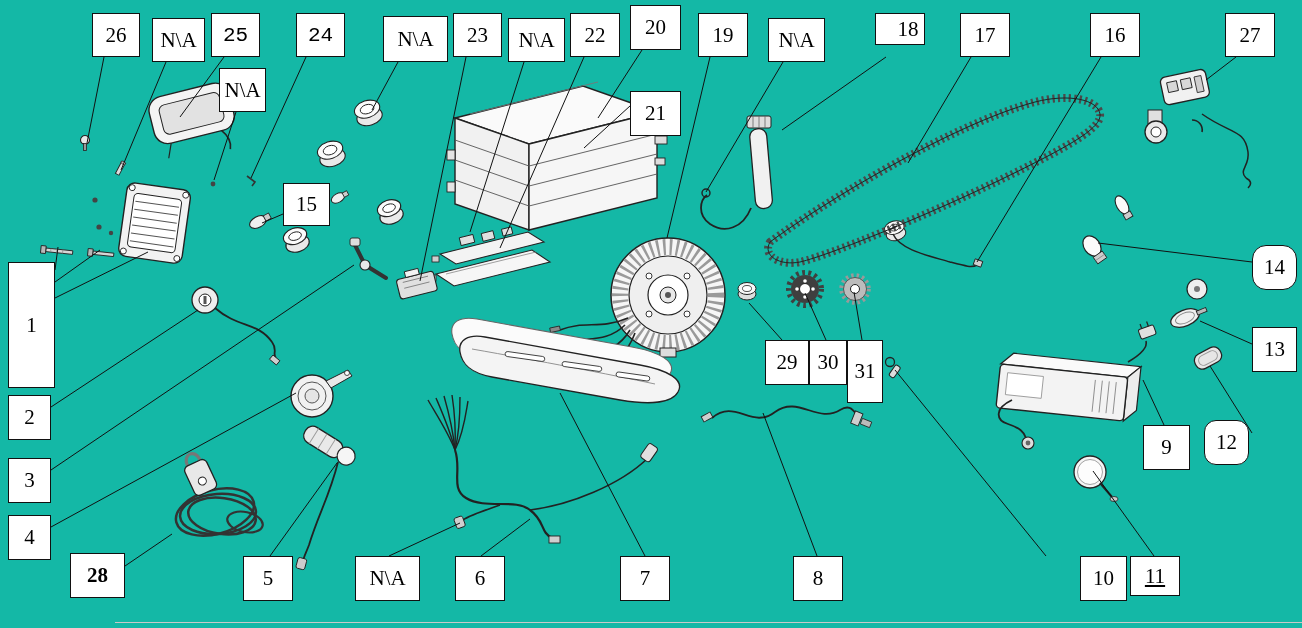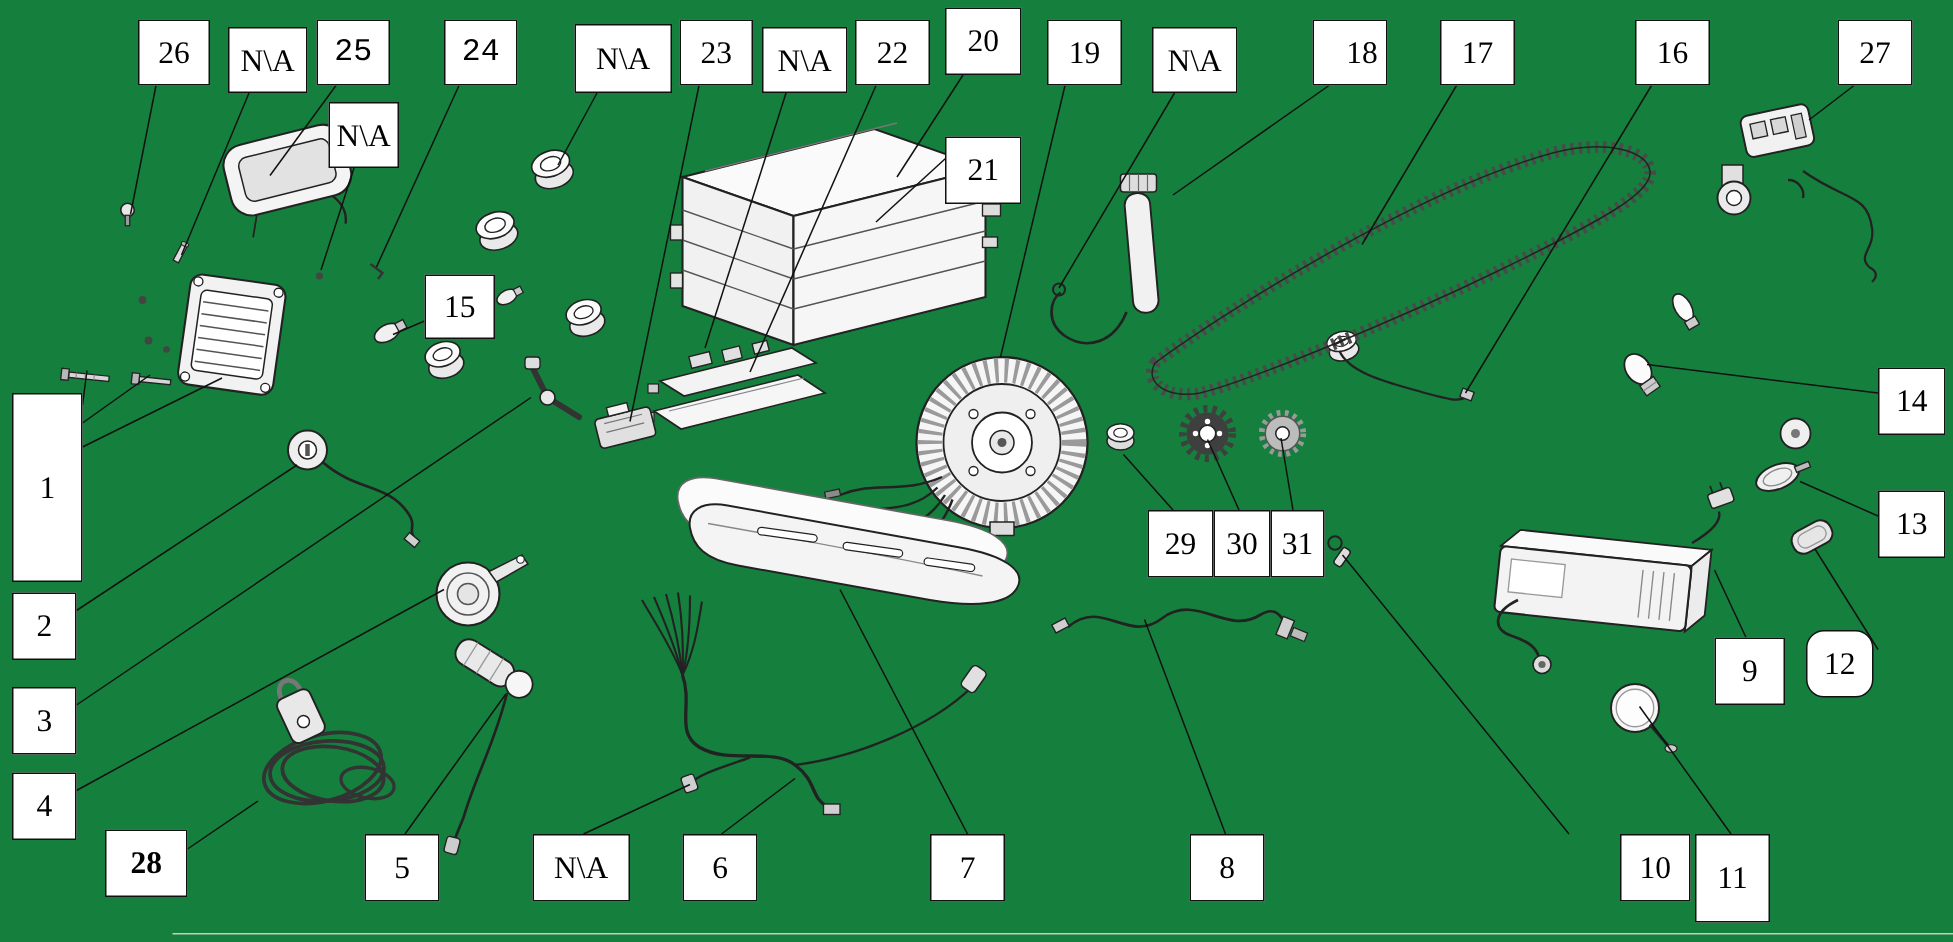--- a/index.html
+++ b/index.html
@@ -1,16 +1,16 @@
 <!DOCTYPE html>
 <html><head>
 <meta charset="utf-8">
 <style>
   html,body{margin:0;padding:0;background:#ffffff;}
-  #stage{position:relative;width:1302px;height:628px;background:#15803d;overflow:hidden;
+  #stage{position:relative;width:1302px;height:628px;background:#14b8a6;overflow:hidden;
          font-family:"Liberation Serif", serif;}
   svg.layer{position:absolute;left:0;top:0;}
   #leader-layer line{stroke:#111;stroke-width:1;}
   .callout{position:absolute;box-sizing:border-box;border:1.6px solid #111;background:#fff;
            display:flex;align-items:center;justify-content:center;
            font-size:21px;color:#000;line-height:1;white-space:nowrap;}
   #page-edge-line{position:absolute;left:115px;top:622px;width:1187px;height:1px;background:#c9c9c9;}
 </style>
 </head>
 <body>
@@ -425,40 +425,40 @@
       <div class="callout" style="left: 219px; top: 68px; width: 47px; height: 44px;">N\A</div>
       <div class="callout" style="left: 296px; top: 13px; width: 49px; height: 44px; font-family: Liberation Mono, monospace;">24</div>
       <div class="callout" style="left: 383px; top: 16px; width: 65px; height: 46px;">N\A</div>
       <div class="callout" style="left: 453px; top: 13px; width: 49px; height: 44px;">23</div>
       <div class="callout" style="left: 508px; top: 18px; width: 57px; height: 44px;">N\A</div>
       <div class="callout" style="left: 570px; top: 13px; width: 50px; height: 44px;">22</div>
       <div class="callout" style="left: 630px; top: 5px; width: 51px; height: 45px;">20</div>
       <div class="callout" style="left: 630px; top: 50px; width: 51px; height: 45px; margin-top: 41px;">21</div>
       <div class="callout" style="left: 698px; top: 13px; width: 50px; height: 44px;">19</div>
       <div class="callout" style="left: 768px; top: 18px; width: 57px; height: 44px;">N\A</div>
-      <div class="callout" style="left: 875px; top: 13px; width: 50px; height: 44px; padding-left: 16px;">18</div>
+      <div class="callout" style="left: 875px; top: 13px; width: 50px; height: 32px; padding-left: 16px;">18</div>
       <div class="callout" style="left: 960px; top: 13px; width: 50px; height: 44px;">17</div>
       <div class="callout" style="left: 1090px; top: 13px; width: 50px; height: 44px;">16</div>
       <div class="callout" style="left: 1225px; top: 13px; width: 50px; height: 44px;">27</div>
       <div class="callout" style="left: 283px; top: 183px; width: 47px; height: 43px;">15</div>
       <div class="callout" style="left: 8px; top: 262px; width: 47px; height: 126px;">1</div>
       <div class="callout" style="left: 8px; top: 395px; width: 43px; height: 45px;">2</div>
       <div class="callout" style="left: 8px; top: 458px; width: 43px; height: 45px;">3</div>
       <div class="callout" style="left: 8px; top: 515px; width: 43px; height: 45px;">4</div>
       <div class="callout" style="left: 70px; top: 553px; width: 55px; height: 45px; font-weight: bold;">28</div>
       <div class="callout" style="left: 243px; top: 556px; width: 50px; height: 45px;">5</div>
       <div class="callout" style="left: 355px; top: 556px; width: 65px; height: 45px;">N\A</div>
       <div class="callout" style="left: 455px; top: 556px; width: 50px; height: 45px;">6</div>
       <div class="callout" style="left: 620px; top: 556px; width: 50px; height: 45px;">7</div>
       <div class="callout" style="left: 793px; top: 556px; width: 50px; height: 45px;">8</div>
       <div class="callout" style="left: 765px; top: 340px; width: 44px; height: 45px;">29</div>
       <div class="callout" style="left: 809px; top: 340px; width: 38px; height: 45px;">30</div>
-      <div class="callout" style="left: 847px; top: 340px; width: 36px; height: 45px;">31</div>
-      <div class="callout" style="left: 1252px; top: 245px; width: 45px; height: 45px;">14</div>
+      <div class="callout" style="left: 847px; top: 340px; width: 36px; height: 63px;">31</div>
+      <div class="callout" style="left: 1252px; top: 245px; width: 45px; height: 45px; border-radius: 14px;">14</div>
       <div class="callout" style="left: 1252px; top: 327px; width: 45px; height: 45px;">13</div>
       <div class="callout" style="left: 1204px; top: 420px; width: 45px; height: 45px; border-radius: 12px;">12</div>
       <div class="callout" style="left: 1143px; top: 425px; width: 47px; height: 45px;">9</div>
       <div class="callout" style="left: 1080px; top: 556px; width: 47px; height: 45px;">10</div>
-      <div class="callout" style="left: 1130px; top: 556px; width: 50px; height: 59px;">11</div>
+      <div class="callout" style="left: 1130px; top: 556px; width: 50px; height: 40px; text-decoration: underline;">11</div>
     </div>
 
   <div id="page-edge-line"></div>
 </div>
 
 </body></html>

